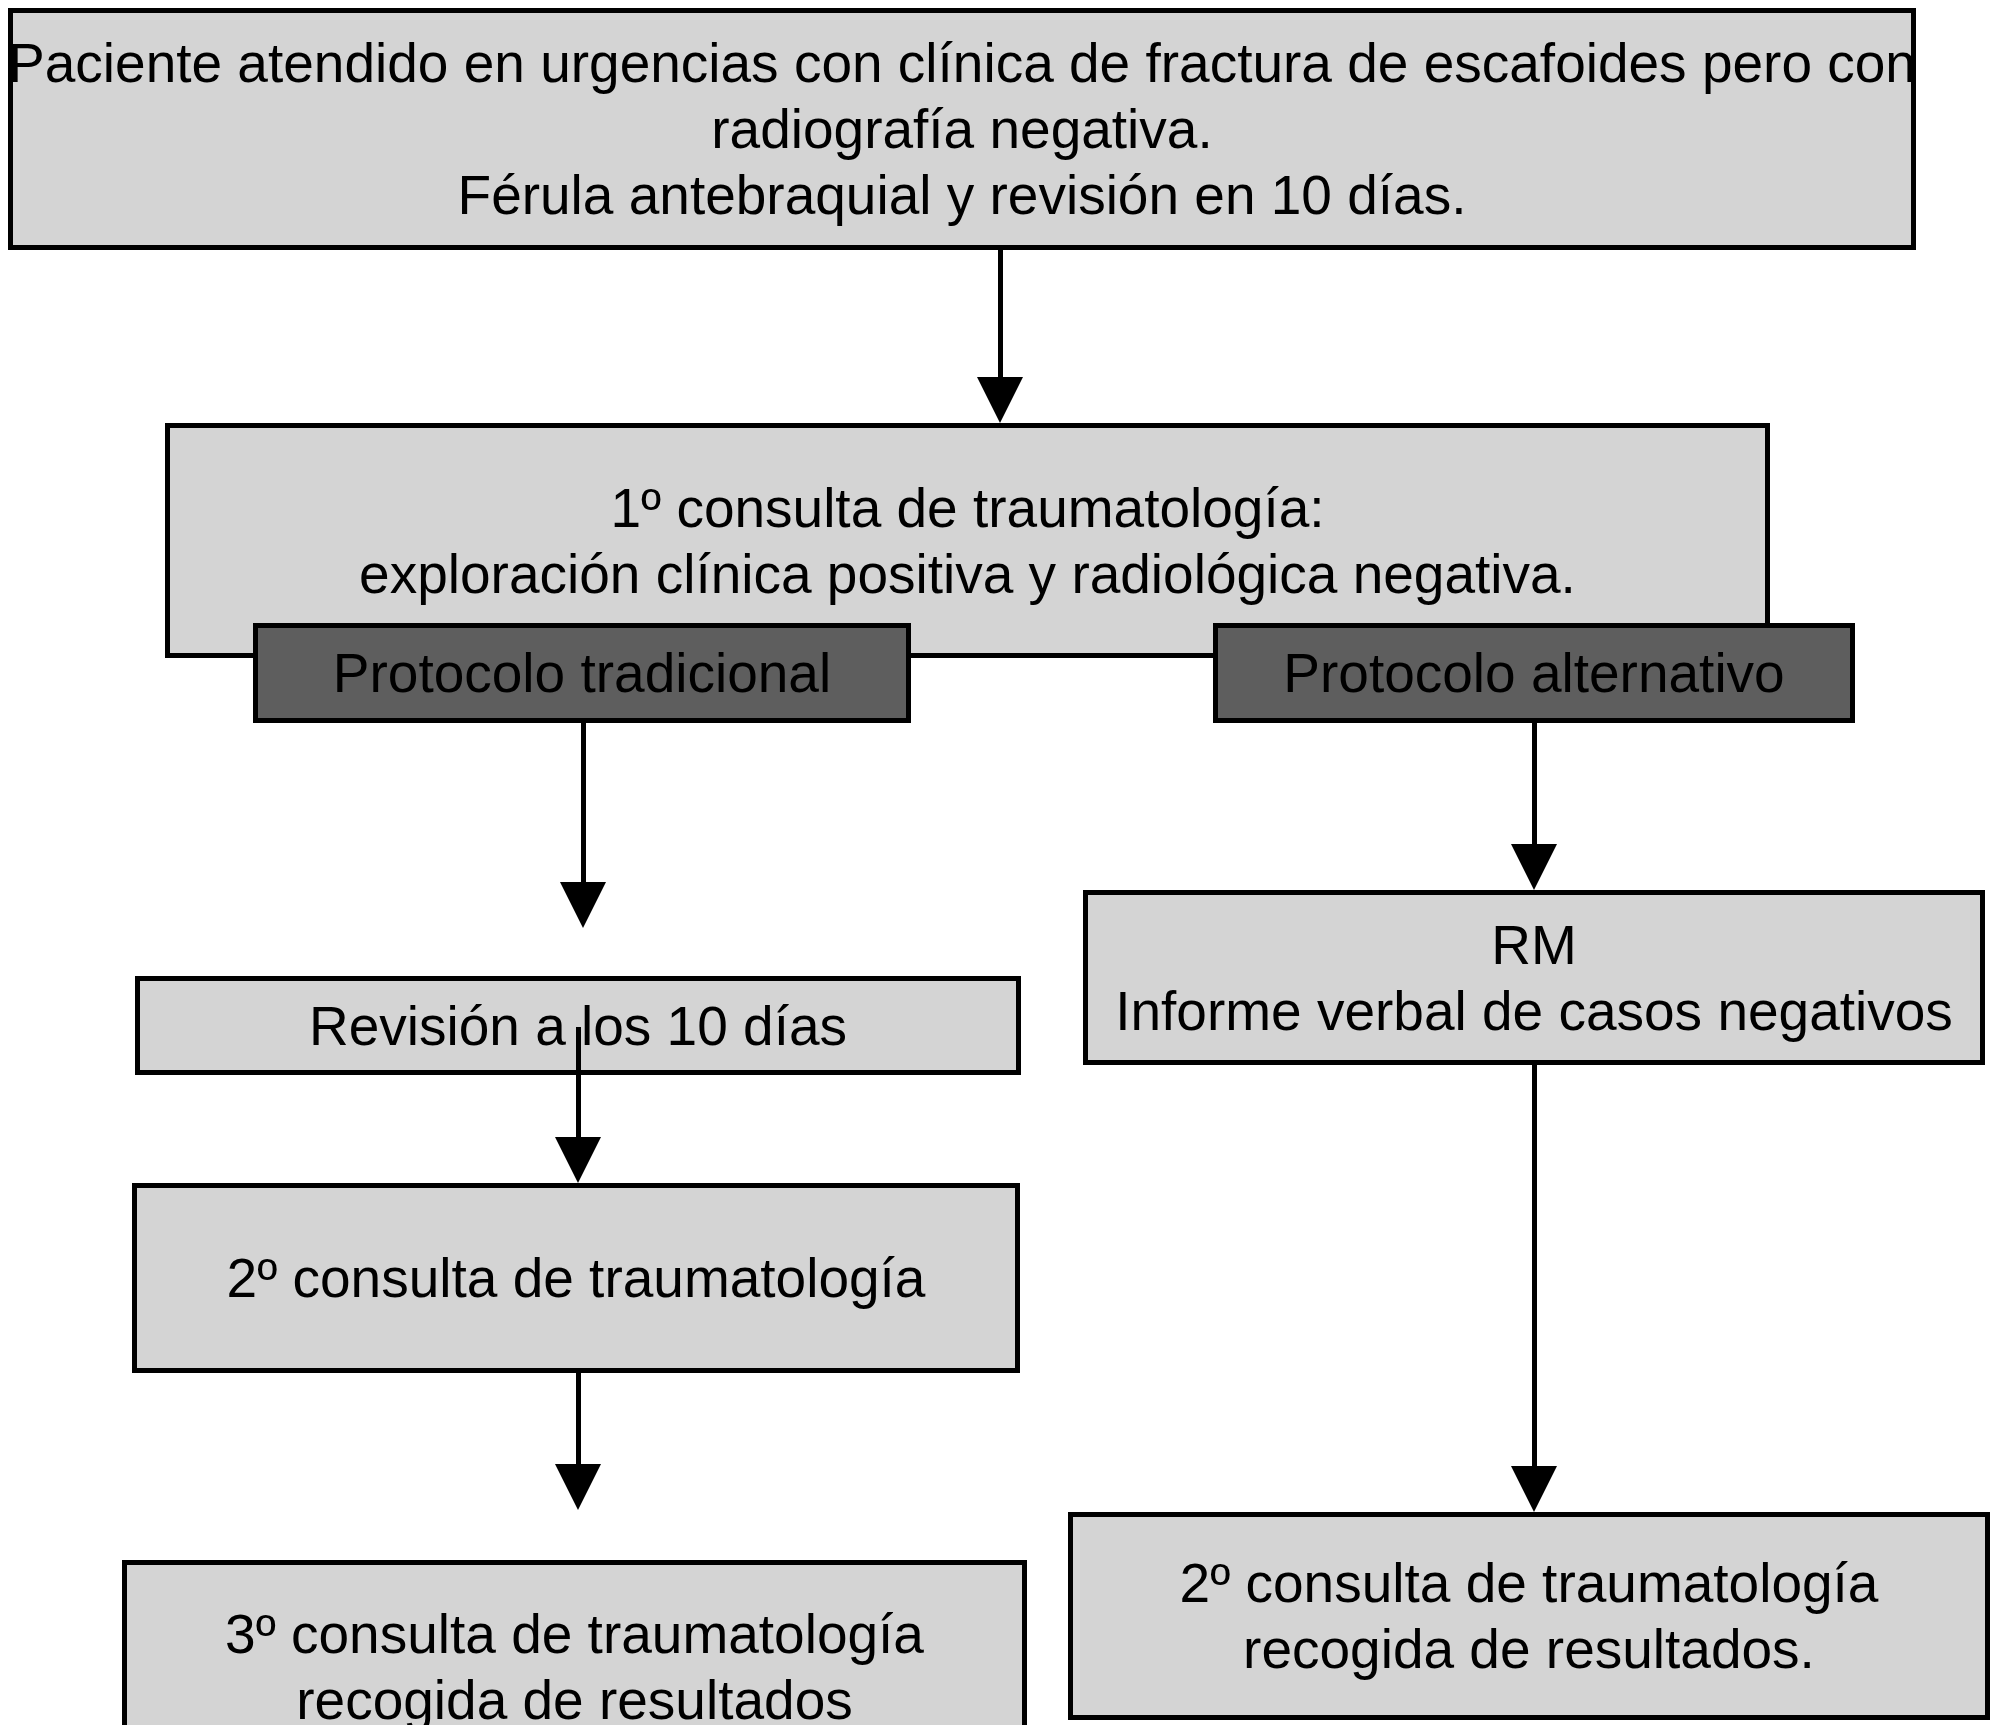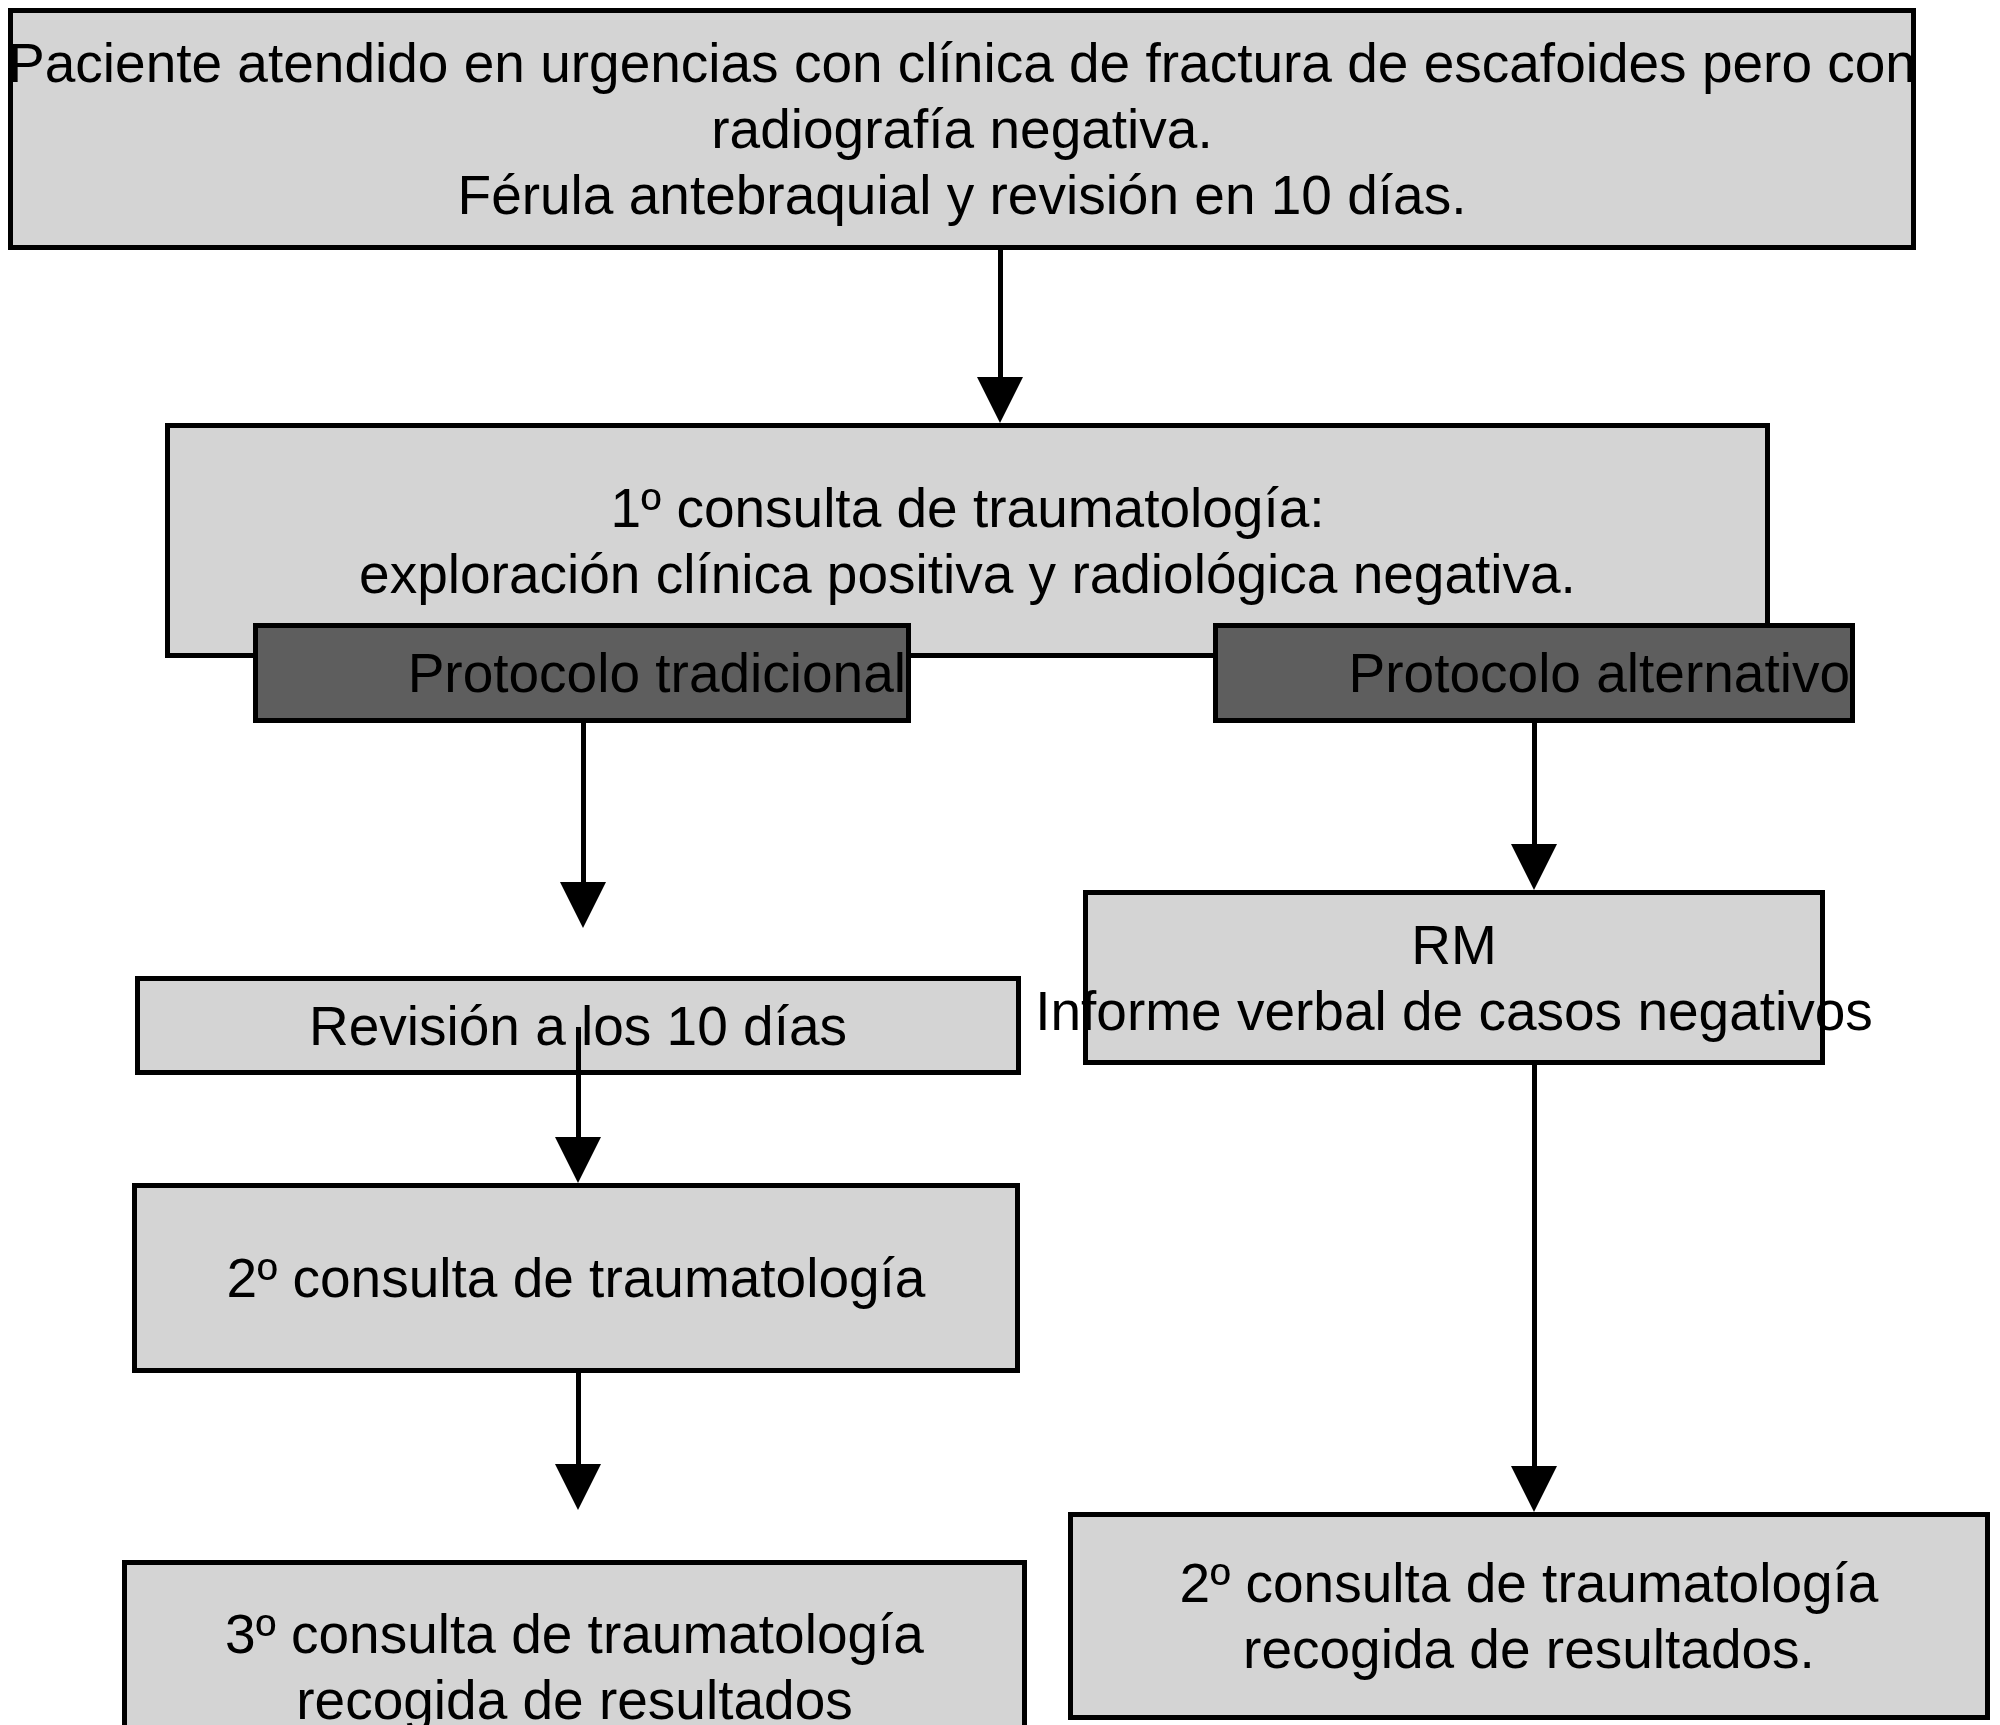--- a/index.html
+++ b/index.html
@@ -24,21 +24,20 @@
     flex-direction: column;
     align-items: center;
     justify-content: center;
     text-align: center;
     font-size: 55px;
     line-height: 66px;
     white-space: nowrap;
   }
   .node--dark {
     background: var(--dark-bg, #5e5e5e);
-    align-items: flex-end;
   }
   .arrow {
     position: absolute;
     display: flex;
     flex-direction: column;
     align-items: center;
   }
   .arrow .shaft {
     width: 5px;
     flex: 1 1 auto;
@@ -51,21 +50,21 @@
     border-left: 23px solid transparent;
     border-right: 23px solid transparent;
     border-top: 46px solid var(--border, #000000);
   }
   
   #n-start        { left: 8px;    top: 8px;    width: 1908px; height: 242px; }
   #n-consulta1    { left: 165px;  top: 423px;  width: 1605px; height: 235px; }
   #n-prot-trad    { left: 253px;  top: 623px;  width: 658px;  height: 100px; }
   #n-prot-alt     { left: 1213px; top: 623px;  width: 642px;  height: 100px; }
   #n-revision     { left: 135px;  top: 928px;  width: 886px;  height: 99px; margin-top: 48px;  }
-  #n-rm           { left: 1083px; top: 890px;  width: 742px;  height: 175px; }
+  #n-rm           { left: 1083px; top: 890px;  width: 902px;  height: 175px; }
   #n-consulta2tc  { left: 132px;  top: 1183px; width: 888px;  height: 190px; }
   #n-consulta3    { left: 122px;  top: 1548px; width: 905px;  height: 213px; margin-top: 12px; }
   #n-consulta2fin { left: 1068px; top: 1512px; width: 922px;  height: 208px; }
   
   #a-start-consulta1   { left: 977px;  top: 250px;  width: 46px; height: 173px; }
   #a-trad-revision     { left: 560px;  top: 723px;  width: 46px; height: 205px; }
   #a-alt-rm            { left: 1511px; top: 723px;  width: 46px; height: 167px; }
   #a-revision-consulta2{ left: 555px;  top: 1027px; width: 46px; height: 156px; }
   #a-consulta2-consulta3{ left: 555px; top: 1373px; width: 46px; height: 137px; }
   #a-rm-consulta2fin   { left: 1511px; top: 1065px; width: 46px; height: 447px; }

